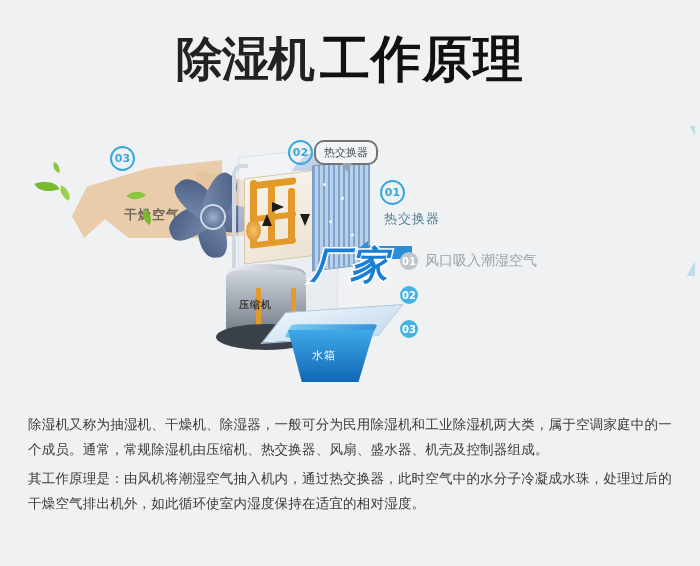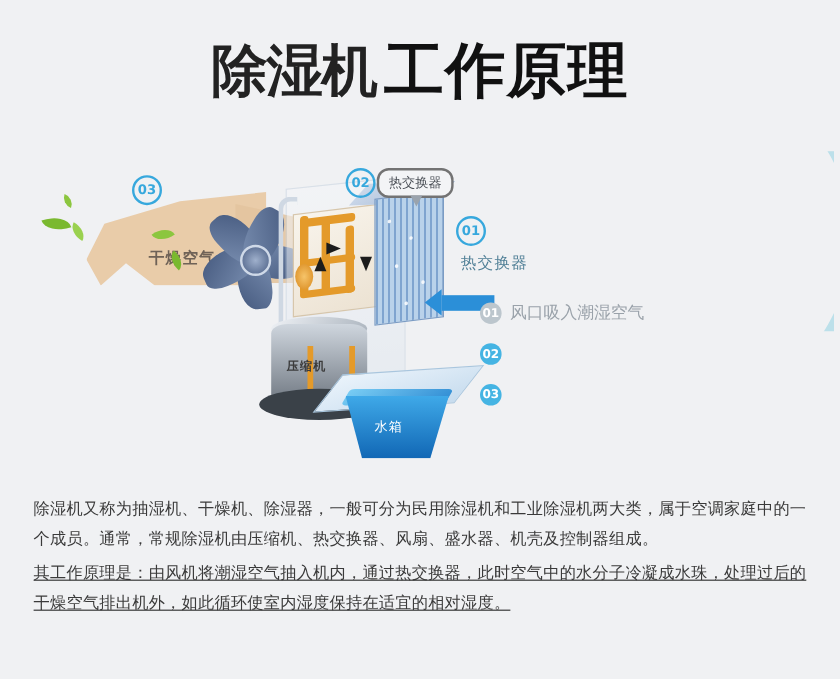--- a/index.html
+++ b/index.html
@@ -240,21 +240,21 @@
   .legend-row.faint .lt{color:#9aa2aa;}
   .legend-row.faint .lb{background:#bcc6cd;}
 
   
   .copy{position:absolute;left:28px;top:412px;width:648px;}
   .copy p{
     margin:0 0 4px 0;
     font-size:13.5px;line-height:25px;color:#3a3a3a;
     letter-spacing:.2px;
   }
-  .copy .p2{text-decoration:underline;}
+  .copy .p2{}
 </style>
 </head>
 <body>
 
 <div class="page">
 
   <div class="title-row">
     <span class="title-a">除湿机</span><span class="title-b">工作原理</span>
   </div>
 
@@ -332,20 +332,21 @@
     </div>
     <div class="legend-row">
       <span class="lb">02</span>
     </div>
     <div class="legend-row">
       <span class="lb">03</span>
     </div>
   </div>
 
   <div class="watermark">
+    <span class="wm-line l2">厂家</span>
   </div>
 
   <div class="copy">
     <p class="p1">除湿机又称为抽湿机、干燥机、除湿器，一般可分为民用除湿机和工业除湿机两大类，属于空调家庭中的一个成员。通常，常规除湿机由压缩机、热交换器、风扇、盛水器、机壳及控制器组成。</p>
     <p class="p2">其工作原理是：由风机将潮湿空气抽入机内，通过热交换器，此时空气中的水分子冷凝成水珠，处理过后的干燥空气排出机外，如此循环使室内湿度保持在适宜的相对湿度。</p>
   </div>
 
 </div>
 
 </body></html>

